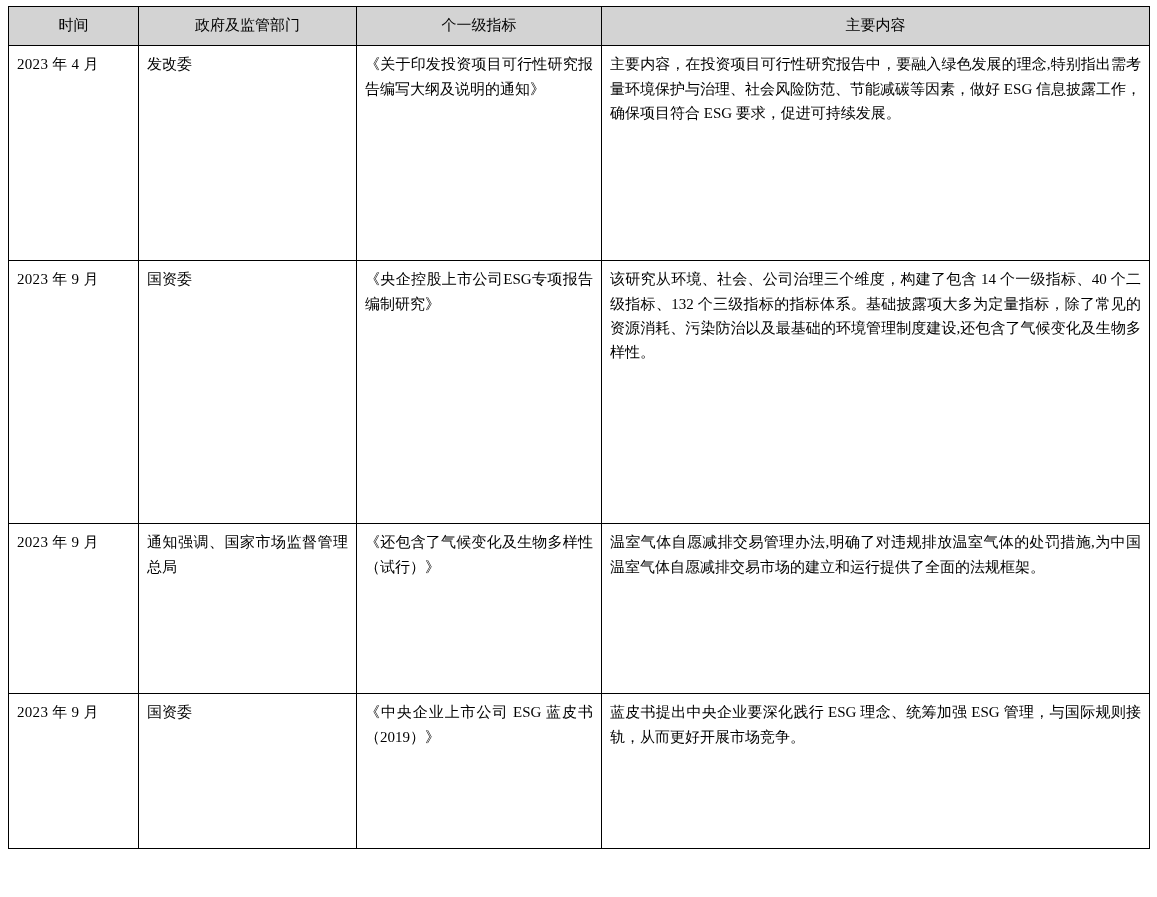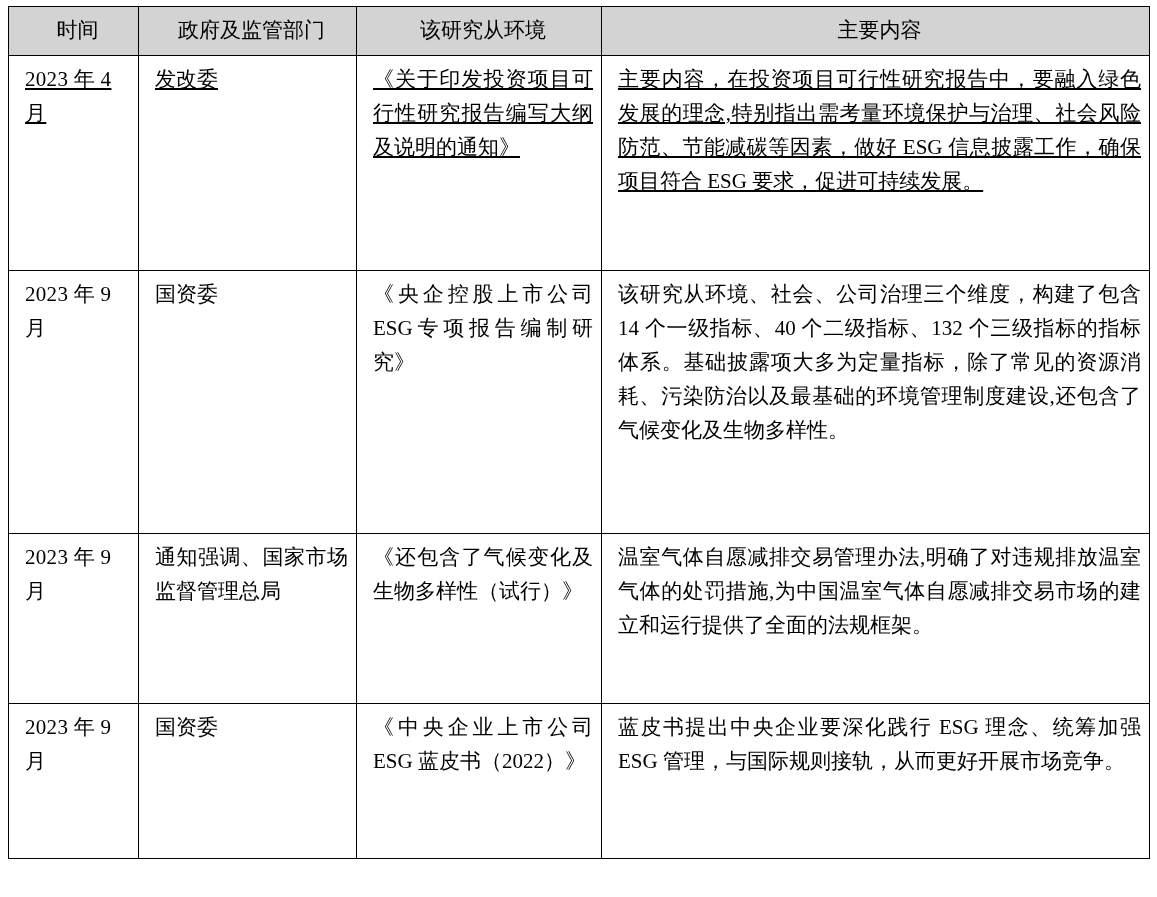--- a/index.html
+++ b/index.html
@@ -23,23 +23,23 @@
   table.policy-table {
     border-collapse: collapse;
     width: 1141px;
     table-layout: fixed;
     margin: 0;
   }
   table.policy-table td,
   table.policy-table th {
     border: 1px solid #000000;
     vertical-align: top;
-    padding: 6px 8px 8px 16px;
+    padding: 6px 8px 8px 8px;
     font-weight: normal;
-    font-size: 21px;
+    font-size: 15px;
     line-height: 1.62;
   }
   thead th {
     background: #d3d3d3;
     text-align: center;
     vertical-align: middle;
     font-size: 22px;
     font-weight: bold;
     padding: 10px 6px;
     line-height: 1.55;
@@ -64,41 +64,41 @@
   }
   td.cell-main {
     text-align: justify;
     text-align-last: left;
   }
   
   td.justify-wide {
     text-align: justify;
     text-align-last: left;
   }
-  .row-1 td { height: 200px; text-decoration: underline; }
+  .row-1 td { height: 200px; }
   .row-2 td { height: 248px; }
   .row-3 td { height: 155px; }
   .row-4 td { height: 140px; }
 </style>
 </head>
 <body>
 
 <div class="page">
   <table class="policy-table">
     <colgroup>
       <col class="c-time">
       <col class="c-dept">
       <col class="c-doc">
       <col class="c-main">
     </colgroup>
     <thead>
       <tr>
         <th>时间</th>
         <th>政府及监管部门</th>
-        <th>该研究从环境</th>
+        <th>个一级指标</th>
         <th>主要内容</th>
       </tr>
     </thead>
     <tbody>
       <tr class="row-1">
         <td class="cell-time">2023 年 4 月</td>
         <td class="cell-dept">发改委</td>
         <td class="cell-doc justify-wide">《关于印发投资项目可行性研究报告编写大纲及说明的通知》</td>
         <td class="cell-main">主要内容，在投资项目可行性研究报告中，要融入绿色发展的理念,特别指出需考量环境保护与治理、社会风险防范、节能减碳等因素，做好 ESG 信息披露工作，确保项目符合 ESG 要求，促进可持续发展。</td>
       </tr>
@@ -110,18 +110,18 @@
       </tr>
       <tr class="row-3">
         <td class="cell-time">2023 年 9 月</td>
         <td class="cell-dept justify-wide">通知强调、国家市场监督管理总局</td>
         <td class="cell-doc justify-wide">《还包含了气候变化及生物多样性（试行）》</td>
         <td class="cell-main">温室气体自愿减排交易管理办法,明确了对违规排放温室气体的处罚措施,为中国温室气体自愿减排交易市场的建立和运行提供了全面的法规框架。</td>
       </tr>
       <tr class="row-4">
         <td class="cell-time">2023 年 9 月</td>
         <td class="cell-dept">国资委</td>
-        <td class="cell-doc justify-wide">《中央企业上市公司 ESG 蓝皮书（2022）》</td>
+        <td class="cell-doc justify-wide">《中央企业上市公司 ESG 蓝皮书（2019）》</td>
         <td class="cell-main">蓝皮书提出中央企业要深化践行 ESG 理念、统筹加强 ESG 管理，与国际规则接轨，从而更好开展市场竞争。</td>
       </tr>
     </tbody>
   </table>
 </div>
 
 </body></html>

